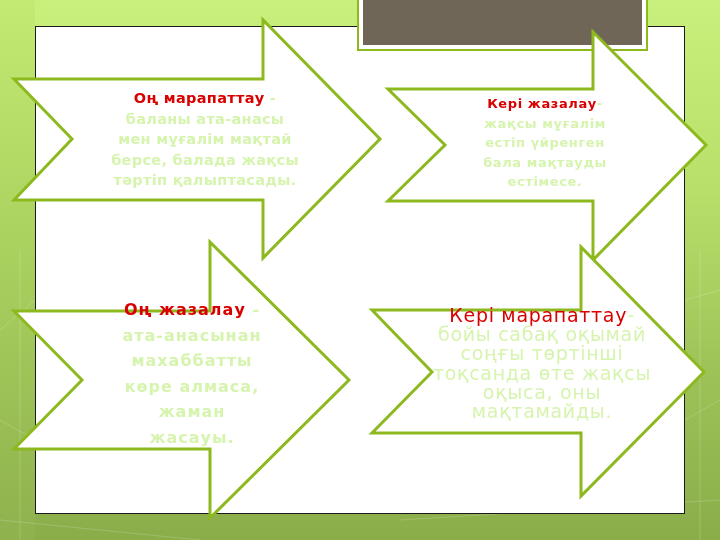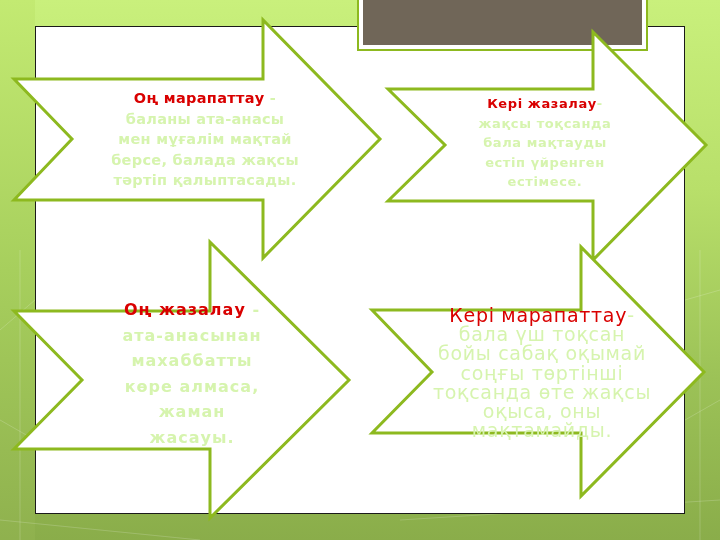--- a/index.html
+++ b/index.html
@@ -74,36 +74,35 @@
 <div class="arrow-text t1">
   <span class="line"><span class="title">Оң марапаттау</span><span class="dash"> -</span></span>
   <span class="line">баланы ата-анасы</span>
   <span class="line">мен мұғалім мақтай</span>
   <span class="line">берсе, балада жақсы</span>
   <span class="line">тәртіп қалыптасады.</span>
 </div>
 
 <div class="arrow-text t2">
   <span class="line"><span class="title">Кері жазалау</span><span class="dash">-</span></span>
-  <span class="line">жақсы тоқсанда</span>
+  <span class="line">жақсы мұғалім</span>
+  <span class="line">естіп үйренген</span>
   <span class="line">бала мақтауды</span>
-  <span class="line">естіп үйренген</span>
   <span class="line">естімесе.</span>
 </div>
 
 <div class="arrow-text t3">
   <span class="line"><span class="title">Оң жазалау</span><span class="dash"> -</span></span>
   <span class="line">ата-анасынан</span>
   <span class="line">махаббатты</span>
   <span class="line">көре алмаса,</span>
   <span class="line">жаман</span>
   <span class="line">жасауы.</span>
 </div>
 
 <div class="arrow-text t4">
   <span class="line"><span class="title">Кері марапаттау</span><span class="dash">-</span></span>
-  <span class="line">бала үш тоқсан</span>
   <span class="line">бойы сабақ оқымай</span>
   <span class="line">соңғы төртінші</span>
   <span class="line">тоқсанда өте жақсы</span>
   <span class="line">оқыса, оны</span>
   <span class="line">мақтамайды.</span>
 </div>
 
 </body></html>

